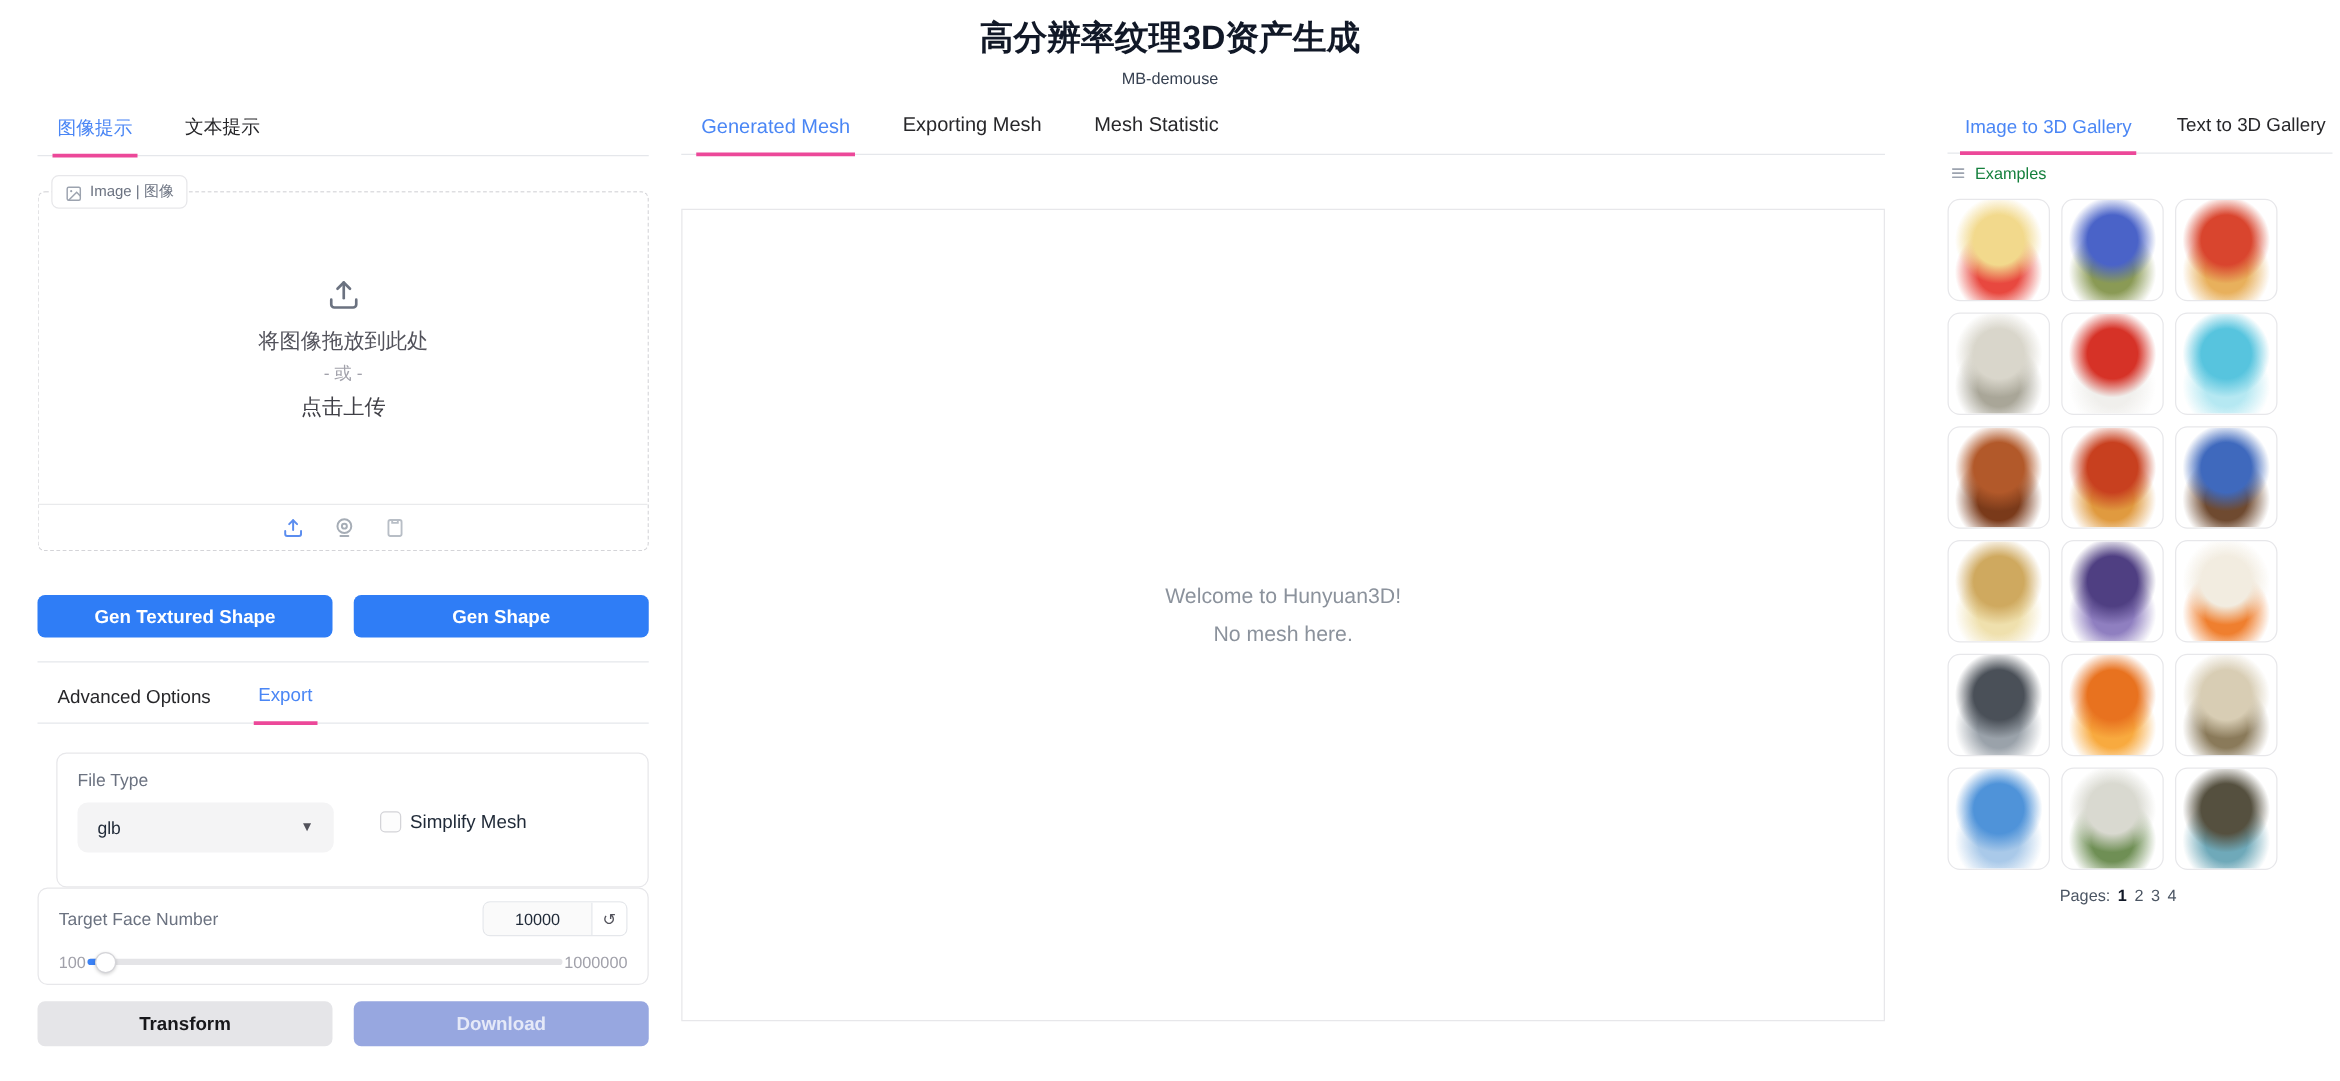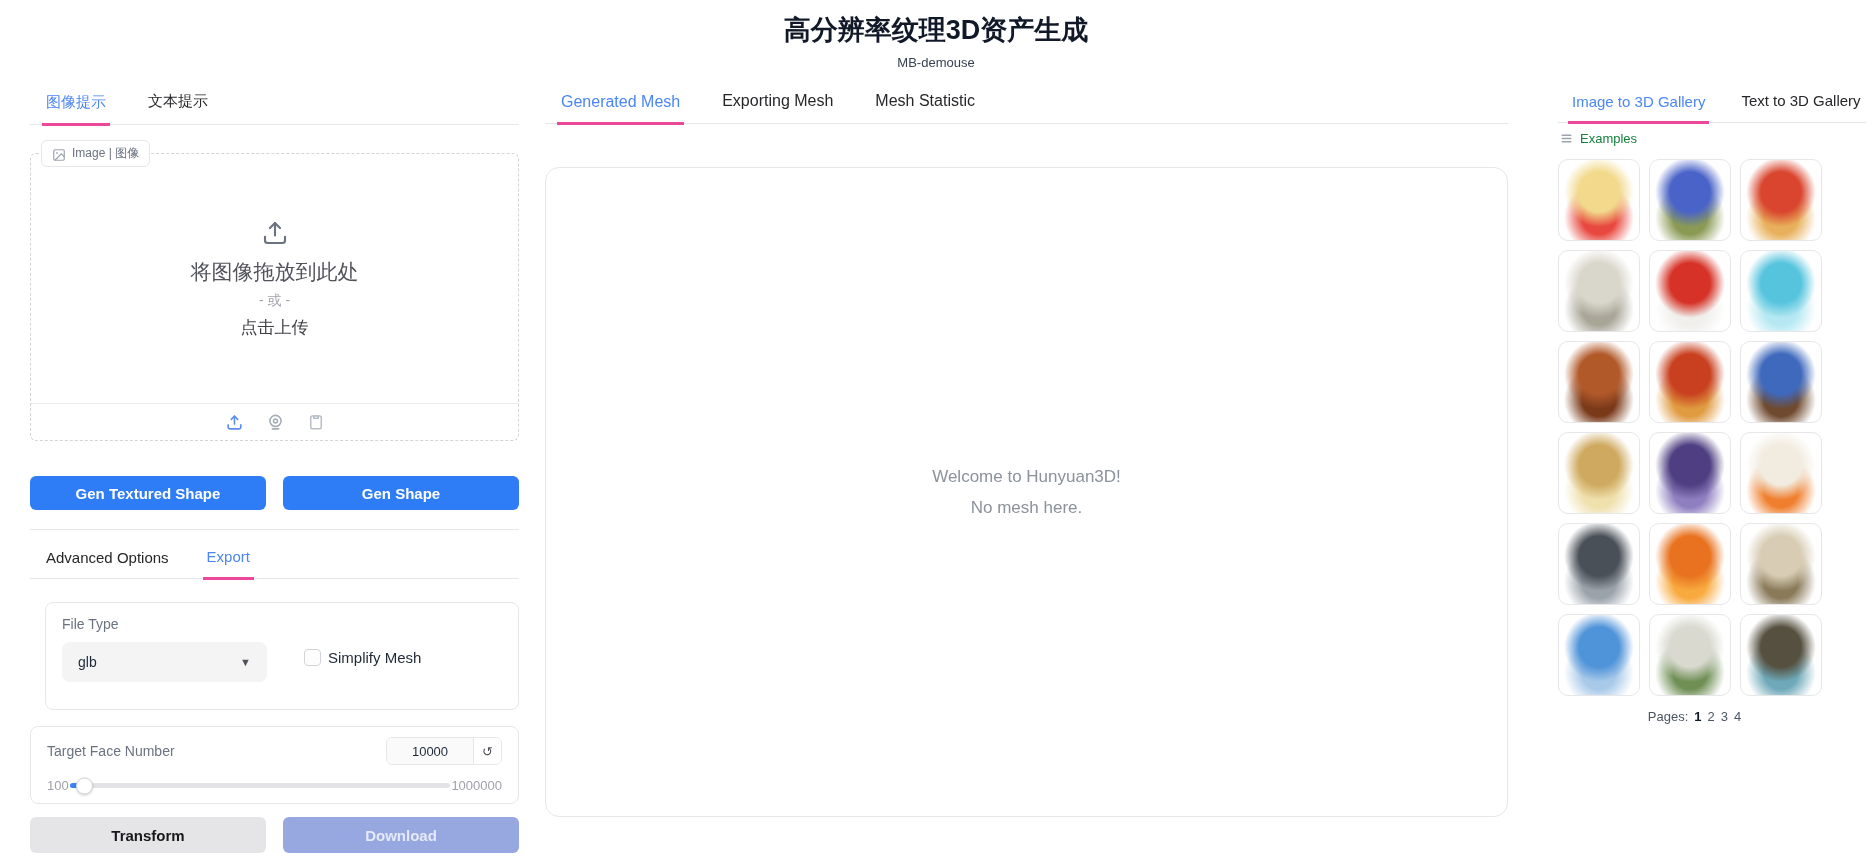--- a/index.html
+++ b/index.html
@@ -25,21 +25,21 @@
   .tab.active { color:#4a86f5; border-bottom:3px solid #ec4899; margin-bottom:-2px; padding-bottom:11px; }
   .tabbar.cn .tab { font-size:15px; }
   .tabbar.sub { gap:30px; }
   .tab.sub { font-size:15px; padding-bottom:12px; }
 
   
   .upload-box { position:relative; margin-top:28px; height:288px; border:1px dashed #d4d4d8; border-radius:6px; background:#fff; display:flex; flex-direction:column; }
   .upload-label { position:absolute; top:-14px; left:10px; background:#fff; border:1px solid #e7e7ea; border-radius:6px; padding:4px 10px; font-size:12px; color:#6b7280; display:flex; align-items:flex-end; gap:6px; }
   .upload-main { flex:1; display:flex; flex-direction:column; align-items:center; justify-content:center; gap:6px; }
   .upload-arrow { color:#6b7280; }
-  .drop-text { font-size:21px; color:#52525b; margin-top:4px; }
+  .drop-text { font-size:17px; color:#52525b; margin-top:4px; }
   .or-text { font-size:14px; color:#a1a1aa; }
   .click-text { font-size:17px; color:#3f3f46; }
   .upload-footer { border-top:1px solid #e9eaec; height:37px; display:flex; align-items:center; justify-content:center; gap:18px; }
   .src-btn { background:none; border:none; padding:2px; cursor:pointer; display:flex; }
   .src-upload { color:#5b8def; }
   .src-webcam { color:#a6adb6; }
   .src-clipboard { color:#b8bec6; }
 
   
   .gen-row { display:flex; gap:17px; margin-top:35px; }
@@ -54,37 +54,37 @@
   .card.filetype { margin-top:23px; height:108px; display:flex;margin-left:15px; }
   .ft-left { width:55%; }
   .field-label { font-size:14px; color:#6b7280; }
   .dropdown { margin-top:10px; width:205px; height:40px; background:#f4f4f5; border-radius:8px; display:flex; align-items:center; justify-content:space-between; padding:0 16px; cursor:pointer; }
   .dropdown-value { font-size:14px; color:#1f2937; }
   .caret { font-size:11px; color:#52525b; }
   .checkbox-row { display:flex; align-items:center; gap:7px; padding-top:2px; }
   .checkbox { width:17px; height:17px; border:1px solid #d4d4d8; border-radius:4px; background:#fdfdfd; cursor:pointer; }
   .checkbox-label { font-size:15px; color:#1f2937; }
 
-  .card.face { margin-top:16px; height:78px; padding-top:10px; }
+  .card.face { height:78px; padding-top:10px; }
   .face-top { display:flex; align-items:center; justify-content:space-between; }
   .num-group { display:flex; border:1px solid #e5e7eb; border-radius:6px; overflow:hidden; }
   .num-input { width:86px; height:26px; border:none; background:#fafafa; text-align:center; font-size:13px; color:#1f2937; font-family:inherit; outline:none; }
   .reset-btn { width:28px; height:26px; border:none; border-left:1px solid #e5e7eb; background:#fff; color:#52525b; font-size:13px; cursor:pointer; }
   .slider-row { display:flex; align-items:center; gap:1px; margin-top:13px; }
   .slider-min,.slider-max { font-size:13px; color:#a1a1aa; }
   .slider-track { flex:1; height:5px; background:#e4e4e7; border-radius:3px; position:relative; }
   .slider-fill { position:absolute; left:0; top:0; height:5px; width:10px; background:#3b82f6; border-radius:3px 0 0 3px; }
   .slider-thumb { position:absolute; left:6px; top:50%; transform:translateY(-50%); width:17px; height:17px; background:#fff; border:1px solid #d4d4d8; border-radius:50%; box-shadow:0 1px 3px rgba(0,0,0,.18); cursor:pointer; }
 
   .action-row { display:flex; gap:17px; margin-top:13px; }
   .btn-secondary { flex:1; height:36px; background:#e5e5e8; border:none; border-radius:6px; color:#18181b; font-weight:700; font-size:15px; font-family:inherit; cursor:pointer; }
   .btn-disabled { flex:1; height:36px; background:#97a7e0; border:none; border-radius:6px; color:#e5e9f8; font-weight:700; font-size:15px; font-family:inherit; cursor:default; }
 
   
-  .mesh-panel { margin-top:43px; height:650px; border:1px solid #e7e7ea; border-radius:14px; background:#fff; display:flex; flex-direction:column; align-items:center; justify-content:center; }
+  .mesh-panel { margin-top:43px; height:650px; border:1px solid #e7e7ea; border-radius:0; background:#fff; display:flex; flex-direction:column; align-items:center; justify-content:center; }
   .welcome-1 { font-size:17px; color:#8b929c; }
   .welcome-2 { font-size:17px; color:#8b929c; margin-top:11px; }
 
   
   .examples-head { margin-top:8px; display:flex; align-items:center; gap:7px; color:#15803d; font-size:13px; padding-left:2px; }
   .gallery-grid { margin-top:13px; display:grid; grid-template-columns:repeat(3,82px); grid-auto-rows:82px; gap:9px; }
   .tile { border:1px solid #e7e7ea; border-radius:10px; background:#fff; overflow:hidden; cursor:pointer; }
   .thumb { width:100%; height:100%; border-radius:10px; background-color:#fff; }
   .pages-row { margin-top:13px; width:273px; text-align:center; font-size:13px; color:#4b5563; display:flex; justify-content:center; gap:6px; }
   .pages-row .pnum { cursor:pointer; }

